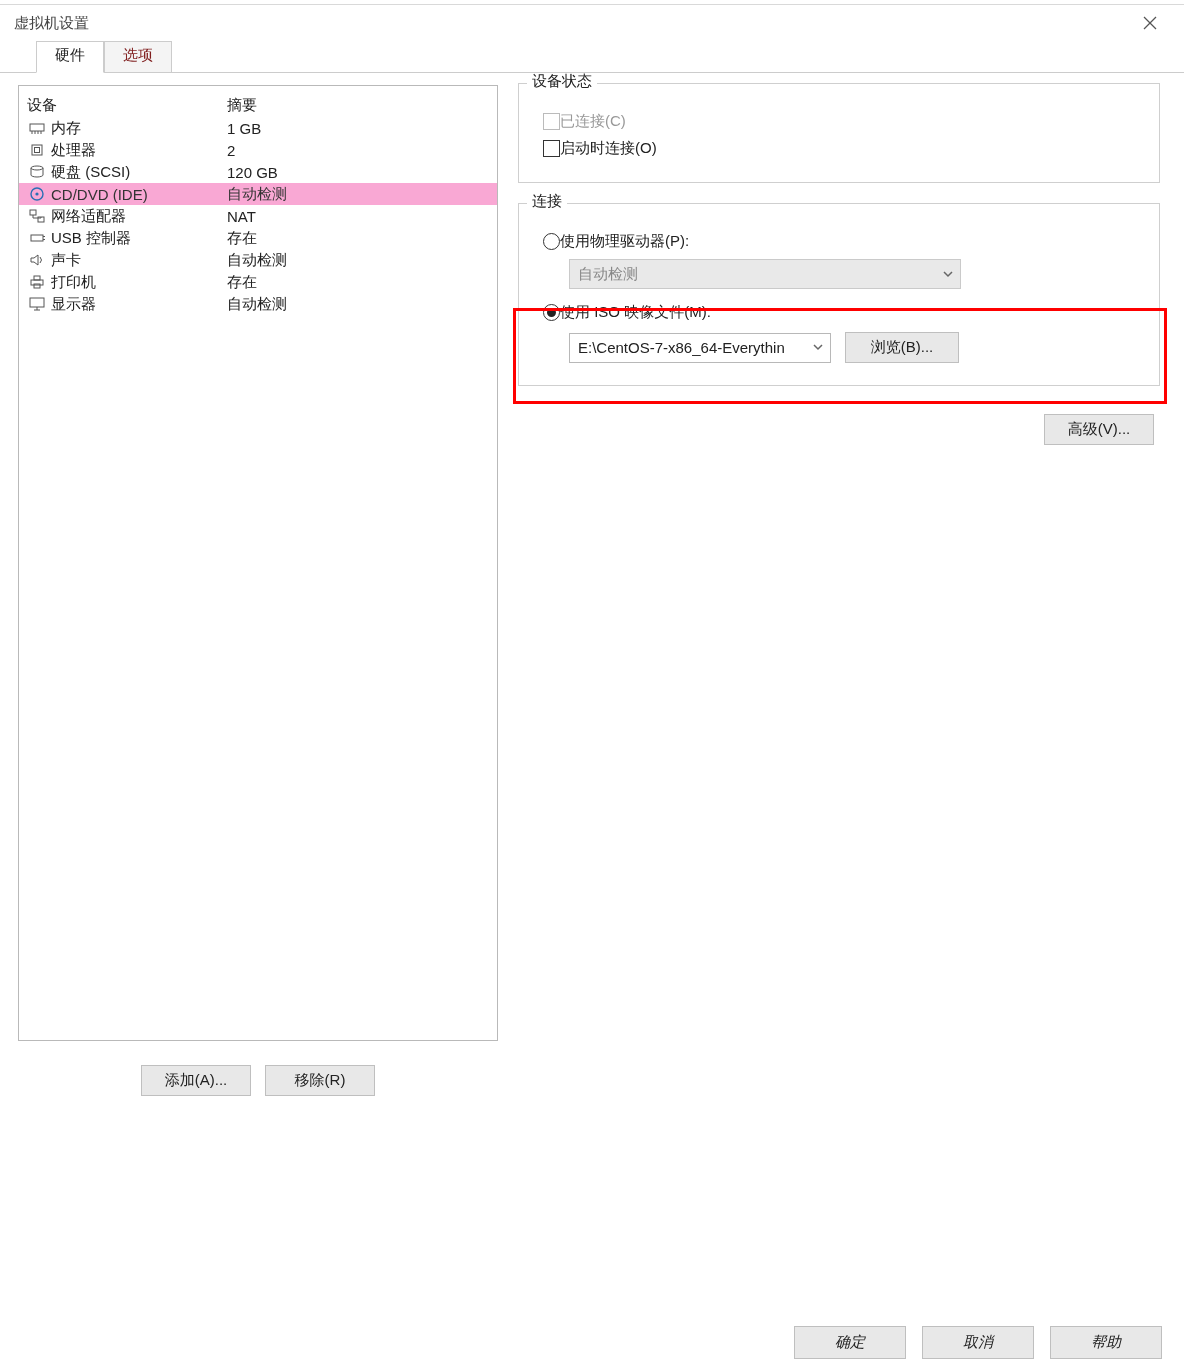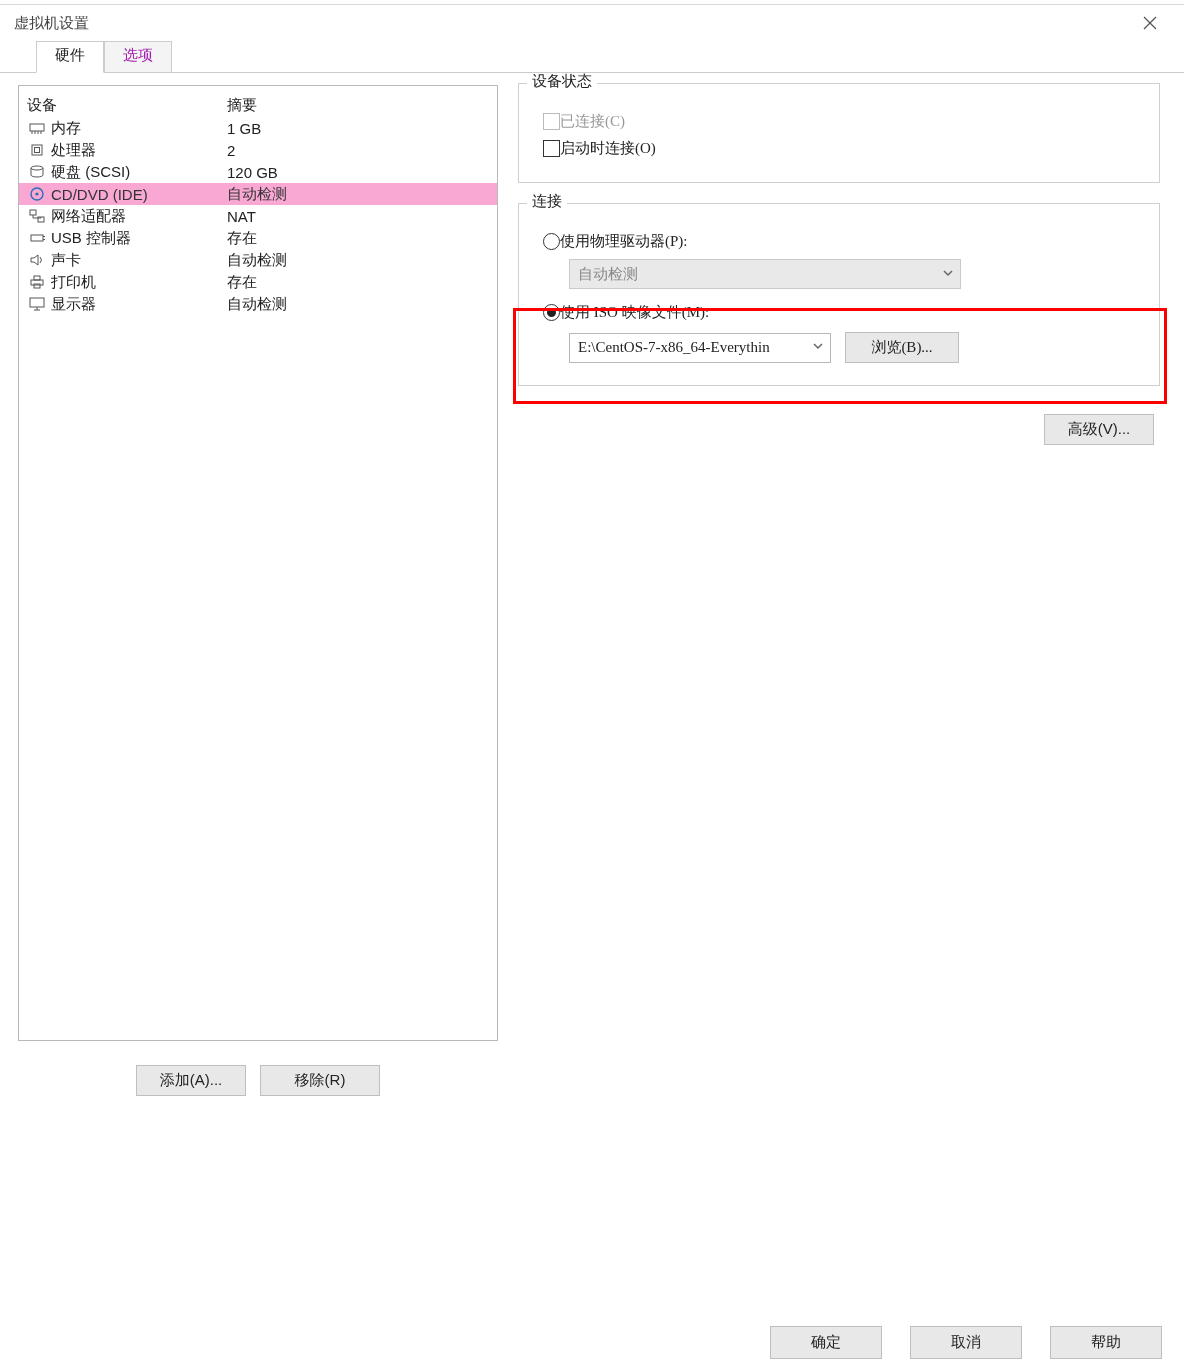--- a/index.html
+++ b/index.html
@@ -46,21 +46,21 @@
     border: 1px solid #ccc;
     border-bottom: none;
     position: relative;
     z-index: 2;
     color: #222;
   }
   .tab.inactive {
     background: #f4f4f4;
     border-bottom: 1px solid #ccc;
     z-index: 0;
-    color: #a21caf;
+    color: #7f1d1d;
   }
   .tabstrip-line {
     position: absolute;
     left: 0; right: 0; bottom: 0;
     height: 1px; background: #ccc;
     z-index: 1;
   }
   .tab.active { border-bottom: 1px solid #fff; }
   .content {
     display: flex;
@@ -107,21 +107,20 @@
   .right-pane {
     flex: 1;
     padding: 10px 6px 0 6px;
     position: relative;
   }
   .group {
     border: 1px solid #cfcfcf;
     margin: 0 0 20px 0;
     padding: 20px 16px 16px 16px;
     position: relative;
-    font-family: Liberation Serif, serif;
   }
   .group legend, .group .legend {
     position: absolute;
     top: -12px; left: 8px;
     background: #fff;
     padding: 0 5px;
     color: #222;
   }
   .chk-row, .rad-row {
     display: flex;
@@ -190,22 +189,23 @@
     bottom: -56px;
     display: flex;
     justify-content: center;
     gap: 14px;
   }
   .footer {
     position: absolute;
     left: 0; right: 0; bottom: 10px;
     display: flex;
     justify-content: flex-end;
-    gap: 28px;
+    gap: 16px;
     padding: 0 22px;
+    font-style: italic;
   }
   .footer .btn { width: 112px; padding: 6px 0; }
   .phys-combo-wrap { margin: 6px 0 14px 34px; }
   .phys-combo-wrap .combo { width: 392px; }
 </style>
 </head>
 <body>
 
 <div class="dialog">
 
@@ -337,21 +337,21 @@
               </svg>
           </span>
           <span class="label">显示器</span>
           <span class="summary">自动检测</span>
         </div>
 
       </div>
 
       <div class="left-buttons">
         <div class="btn" style="width:110px">添加(A)...</div>
-        <div class="btn" style="width:120px">移除(R)</div>
+        <div class="btn" style="width:110px">移除(R)</div>
       </div>
     </div>
 
     <div class="right-pane">
 
       <div class="group">
         <div class="legend">设备状态</div>
         <div class="chk-row">
           <span class="chk disabled"></span>
           <span class="disabled-text">已连接(C)</span>

